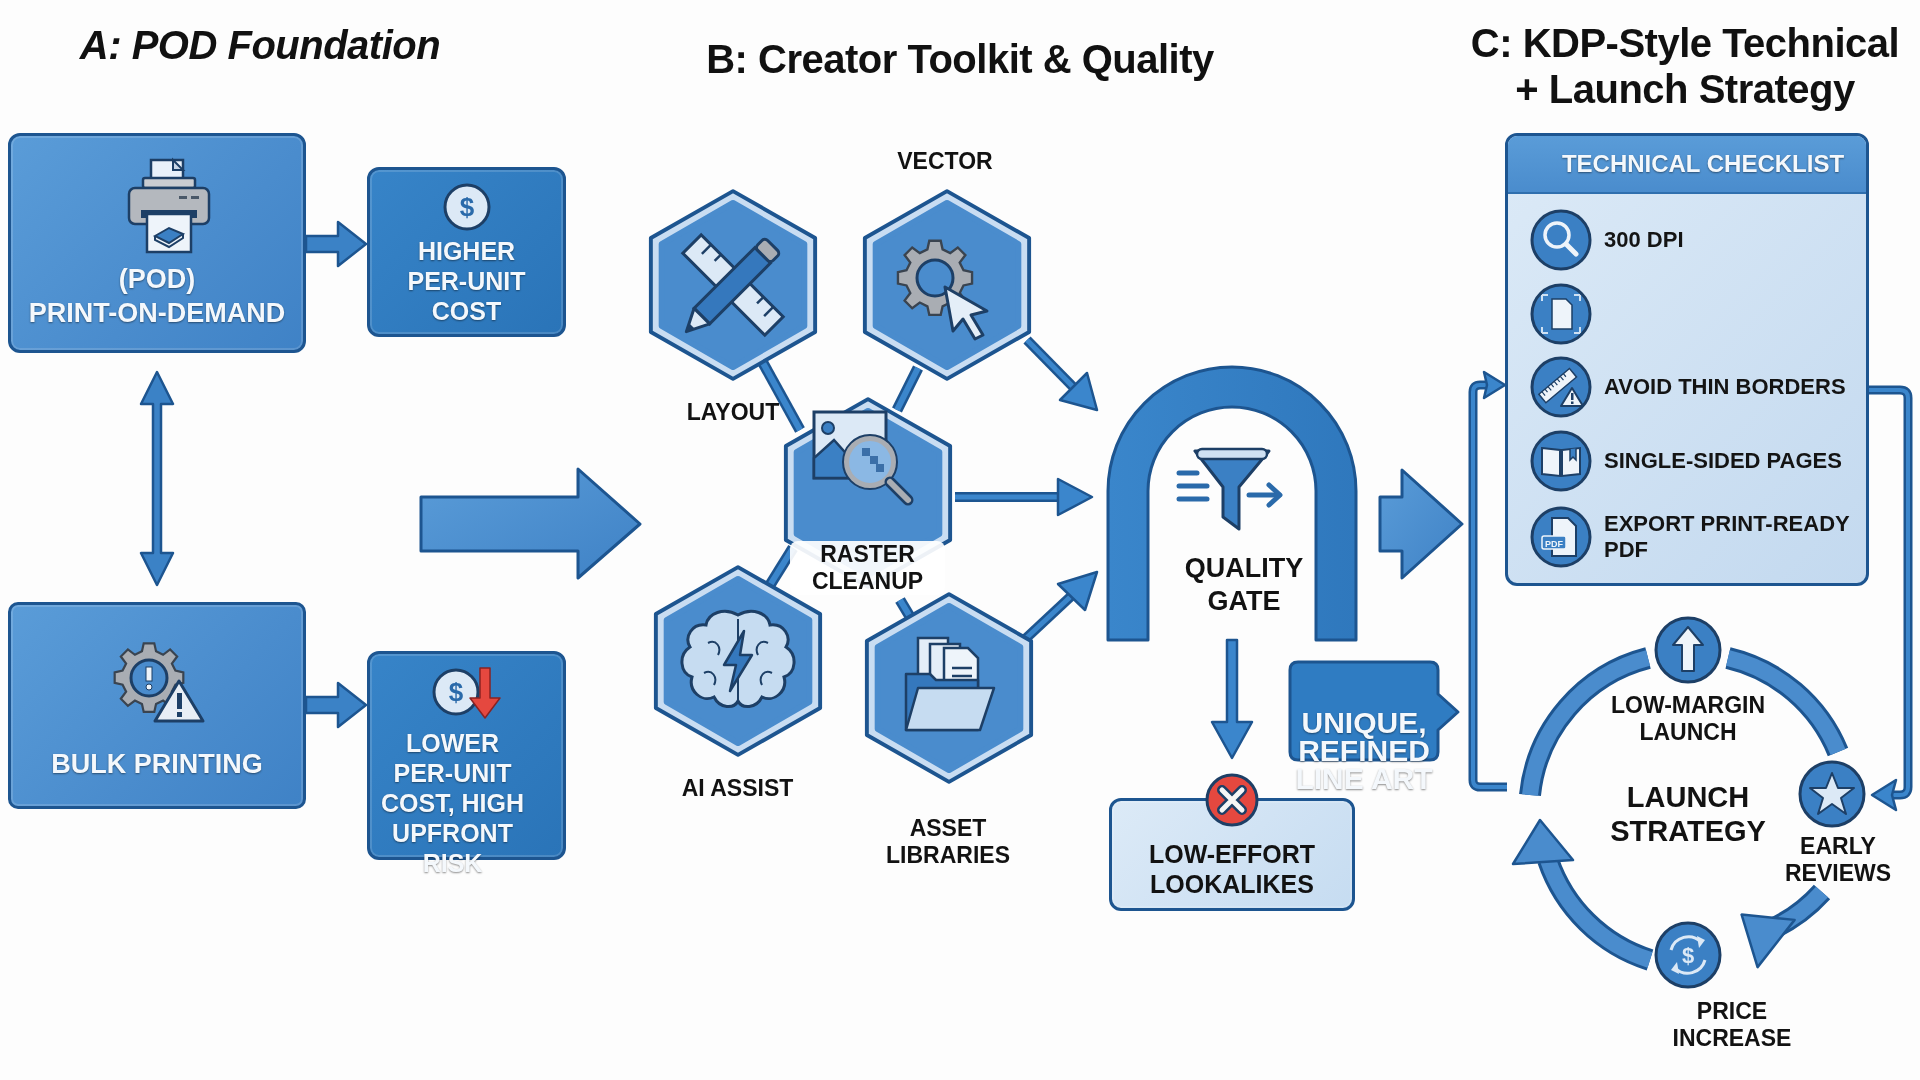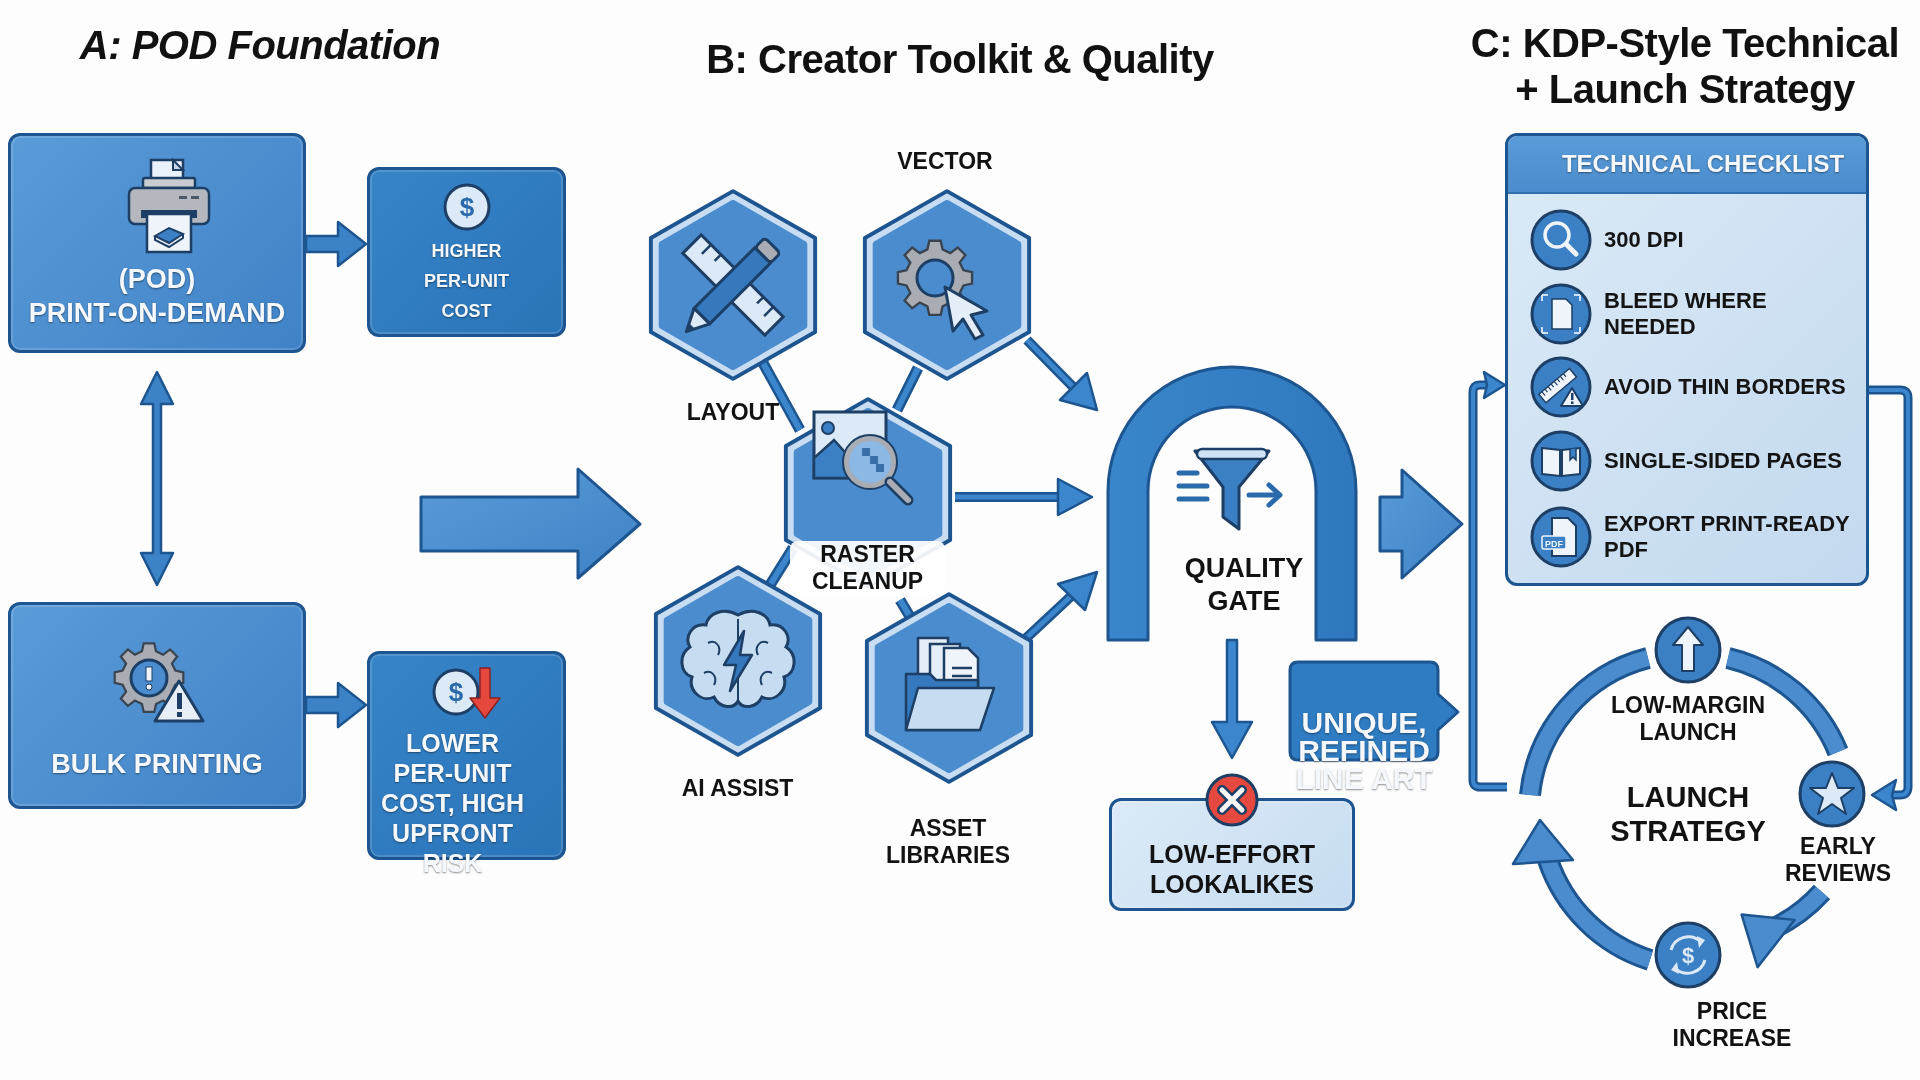--- a/index.html
+++ b/index.html
@@ -147,28 +147,28 @@
     <div>(POD)</div>
     <div>PRINT-ON-DEMAND</div>
   </div>
 </div>
 
 <div class="box dark" style="left:367px; top:167px; width:199px; height:170px;">
   <svg class="abs" style="left:72px; top:12px;" width="50" height="50" viewBox="0 0 50 50">
     <circle cx="25" cy="25" r="22" fill="#dce9f6" stroke="#1d3f66" stroke-width="3"></circle>
     <text x="25" y="34" text-anchor="middle" font-family="Liberation Sans, sans-serif" font-weight="bold" font-size="26" fill="#2a6aaa">$</text>
   </svg>
-  <div class="wtext" style="left:0; top:66px; width:193px; font-size:18px; line-height:30px;">
+  <div class="wtext" style="left:0; top:66px; width:193px; font-size:25px; line-height:30px;">
     <div>HIGHER</div>
     <div>PER-UNIT</div>
     <div>COST</div>
   </div>
 </div>
 
-<div class="box" style="left:8px; top:602px; width:298px; height:207px;">
+<div class="box" style="left:8px; top:602px; width:298px; height:207px;border-radius:10px;">
   <svg class="abs" style="left:100px; top:30px;" width="100" height="90" viewBox="0 0 100 90">
     <g transform="translate(38 40)">
       <path d="M-6 -36 L6 -36 L8 -27 L16 -23 L24 -29 L32 -21 L26 -13 L30 -5 L39 -3 L39 9 L30 11 L26 19 L32 27 L24 35 L16 29 L8 33 L6 42 L-6 42 L-8 33 L-16 29 L-24 35 L-32 27 L-26 19 L-30 11 L-39 9 L-39 -3 L-30 -5 L-26 -13 L-32 -21 L-24 -29 L-16 -23 L-8 -27 Z" fill="#a9adb3" stroke="#3a4450" stroke-width="2.5" transform="scale(0.88)"></path>
       <circle cx="0" cy="3" r="18" fill="#4a8ccd" stroke="#1d3f66" stroke-width="3"></circle>
       <rect x="-3" y="-8" width="6" height="14" fill="#eef4fa" stroke="#1d3f66" stroke-width="1"></rect>
       <circle cx="0" cy="12" r="3" fill="#eef4fa" stroke="#1d3f66" stroke-width="1"></circle>
     </g>
     <path d="M68 46 L92 86 L44 86 Z" fill="#e8eef5" stroke="#1d3f66" stroke-width="3" stroke-linejoin="round"></path>
     <rect x="66" y="58" width="5" height="16" fill="#1d3f66"></rect>
       <rect x="66" y="77" width="5" height="5" fill="#1d3f66"></rect>
@@ -326,21 +326,20 @@
     <line x1="36" y1="35" x2="46" y2="45" stroke="#eef4fa" stroke-width="5" stroke-linecap="round"></line>
   </svg>
   <div class="ck-label">300 DPI</div>
 </div>
 <div class="ck-item" style="top:283px;">
   <svg class="ck-icon" viewBox="0 0 62 62">
     <circle cx="31" cy="31" r="29" fill="#3b80c4" stroke="#1d3f66" stroke-width="3"></circle>
     <path d="M22 16 L36 16 L42 22 L42 46 L22 46 Z" fill="#eef4fa" stroke="#1d3f66" stroke-width="1.5"></path>
     <path d="M12 12 L18 12 M12 12 L12 18 M50 12 L44 12 M50 12 L50 18 M12 50 L18 50 M12 50 L12 44 M50 50 L44 50 M50 50 L50 44" stroke="#cfe1f3" stroke-width="2"></path>
   </svg>
-  <div class="ck-label">BLEED WHERE NEEDED</div>
 </div>
 <div class="ck-item" style="top:356px;">
   <svg class="ck-icon" viewBox="0 0 62 62">
     <circle cx="31" cy="31" r="29" fill="#3b80c4" stroke="#1d3f66" stroke-width="3"></circle>
     <g transform="rotate(-40 28 30)">
       <rect x="8" y="24" width="40" height="11" fill="#eef4fa" stroke="#1d3f66" stroke-width="1.5"></rect>
       <path d="M12 24 L12 29 M16 24 L16 28 M20 24 L20 29 M24 24 L24 28 M28 24 L28 29 M32 24 L32 28 M36 24 L36 29 M40 24 L40 28" stroke="#1d3f66" stroke-width="1.2"></path>
     </g>
     <path d="M42 32 L53 50 L31 50 Z" fill="#eef4fa" stroke="#1d3f66" stroke-width="2" stroke-linejoin="round"></path>
     <rect x="41" y="37" width="2.5" height="7" fill="#1d3f66"></rect>

